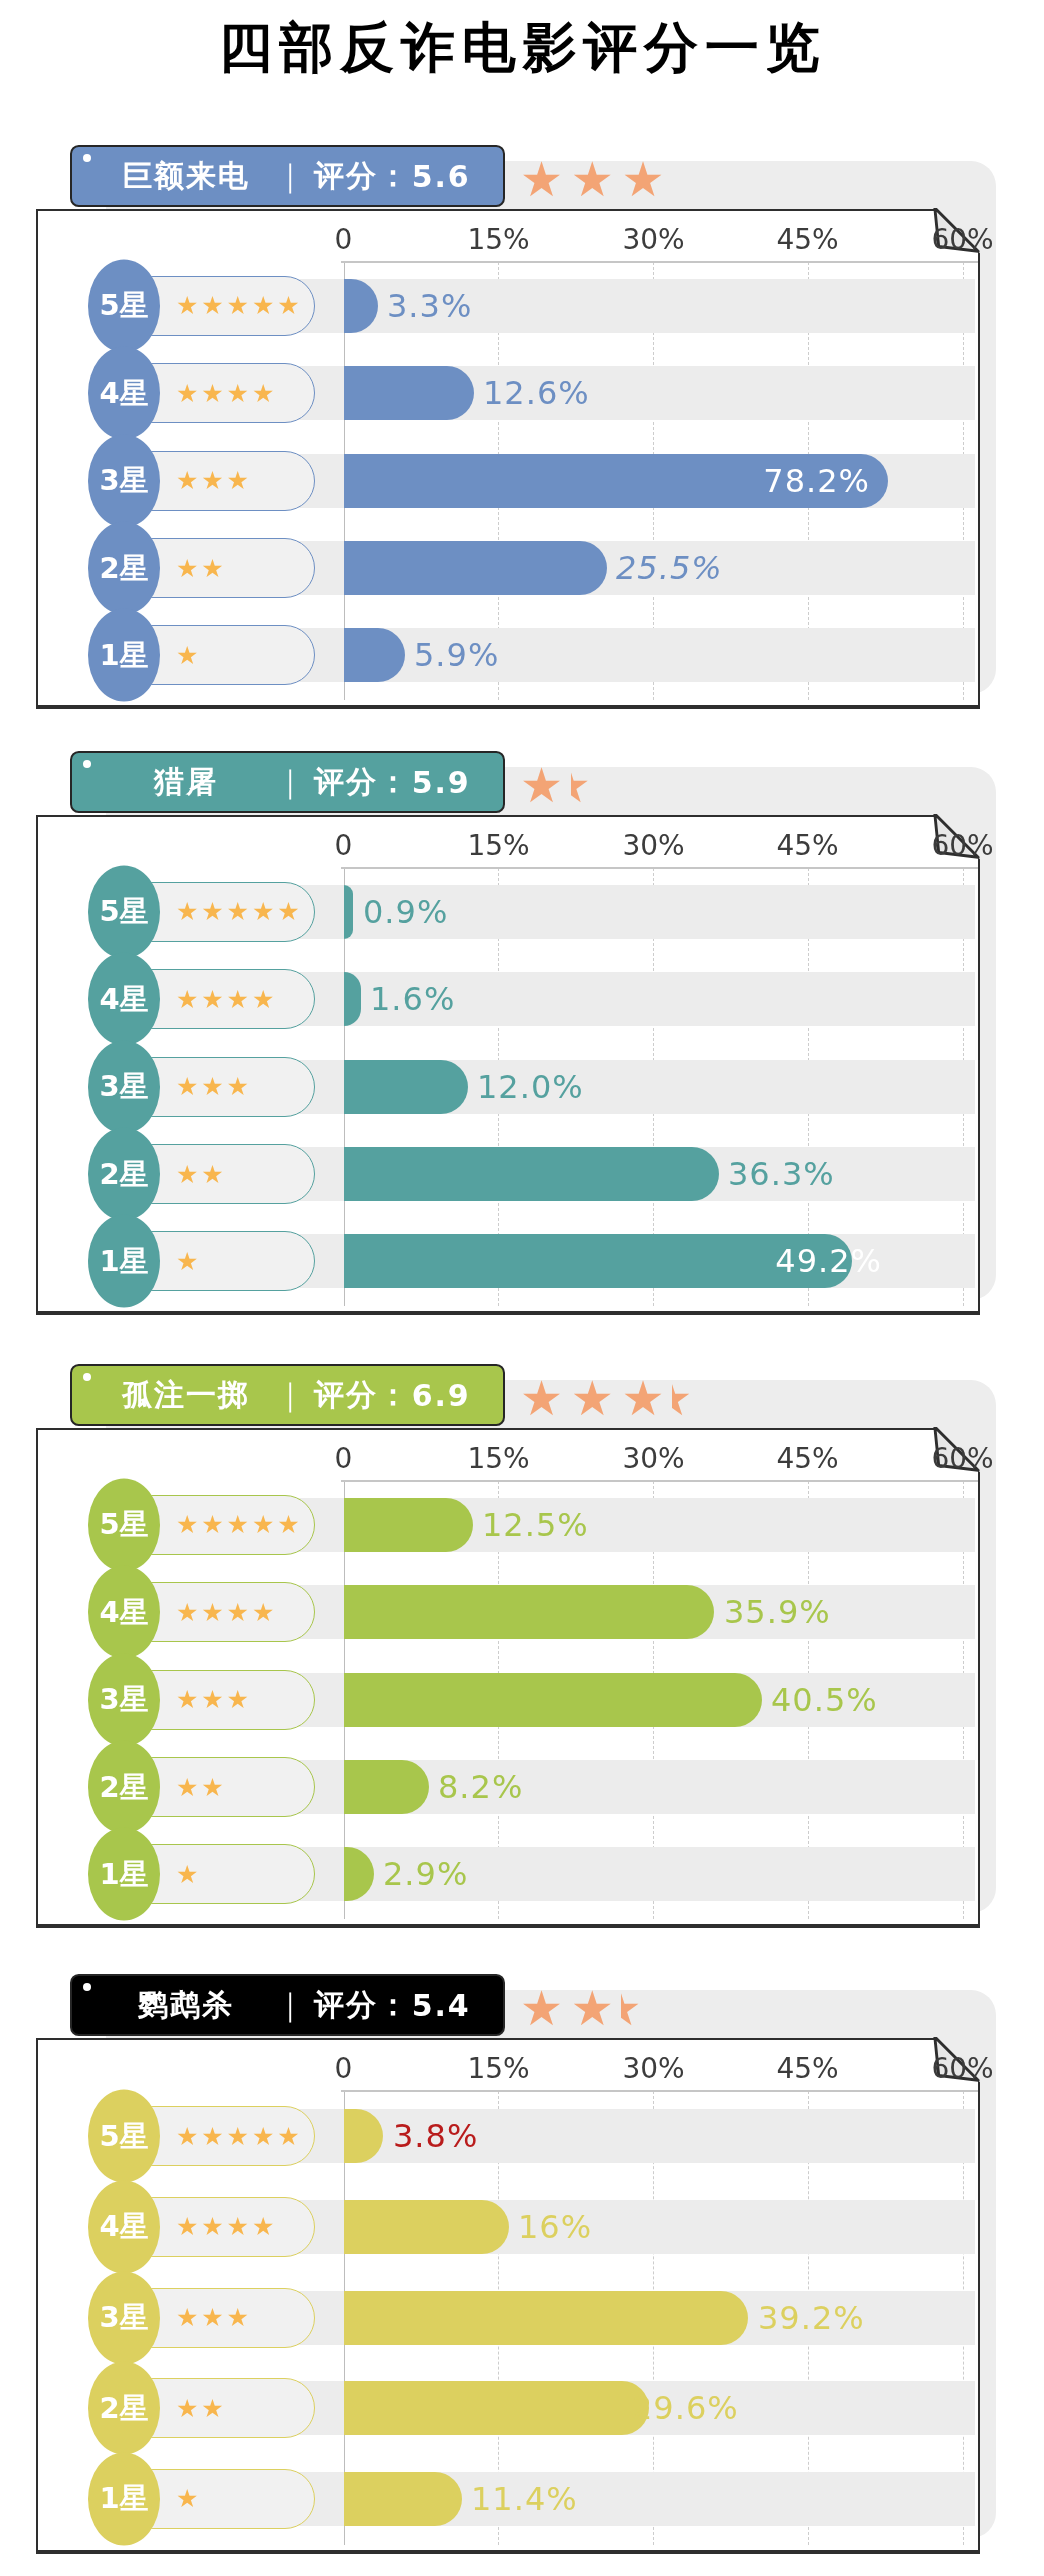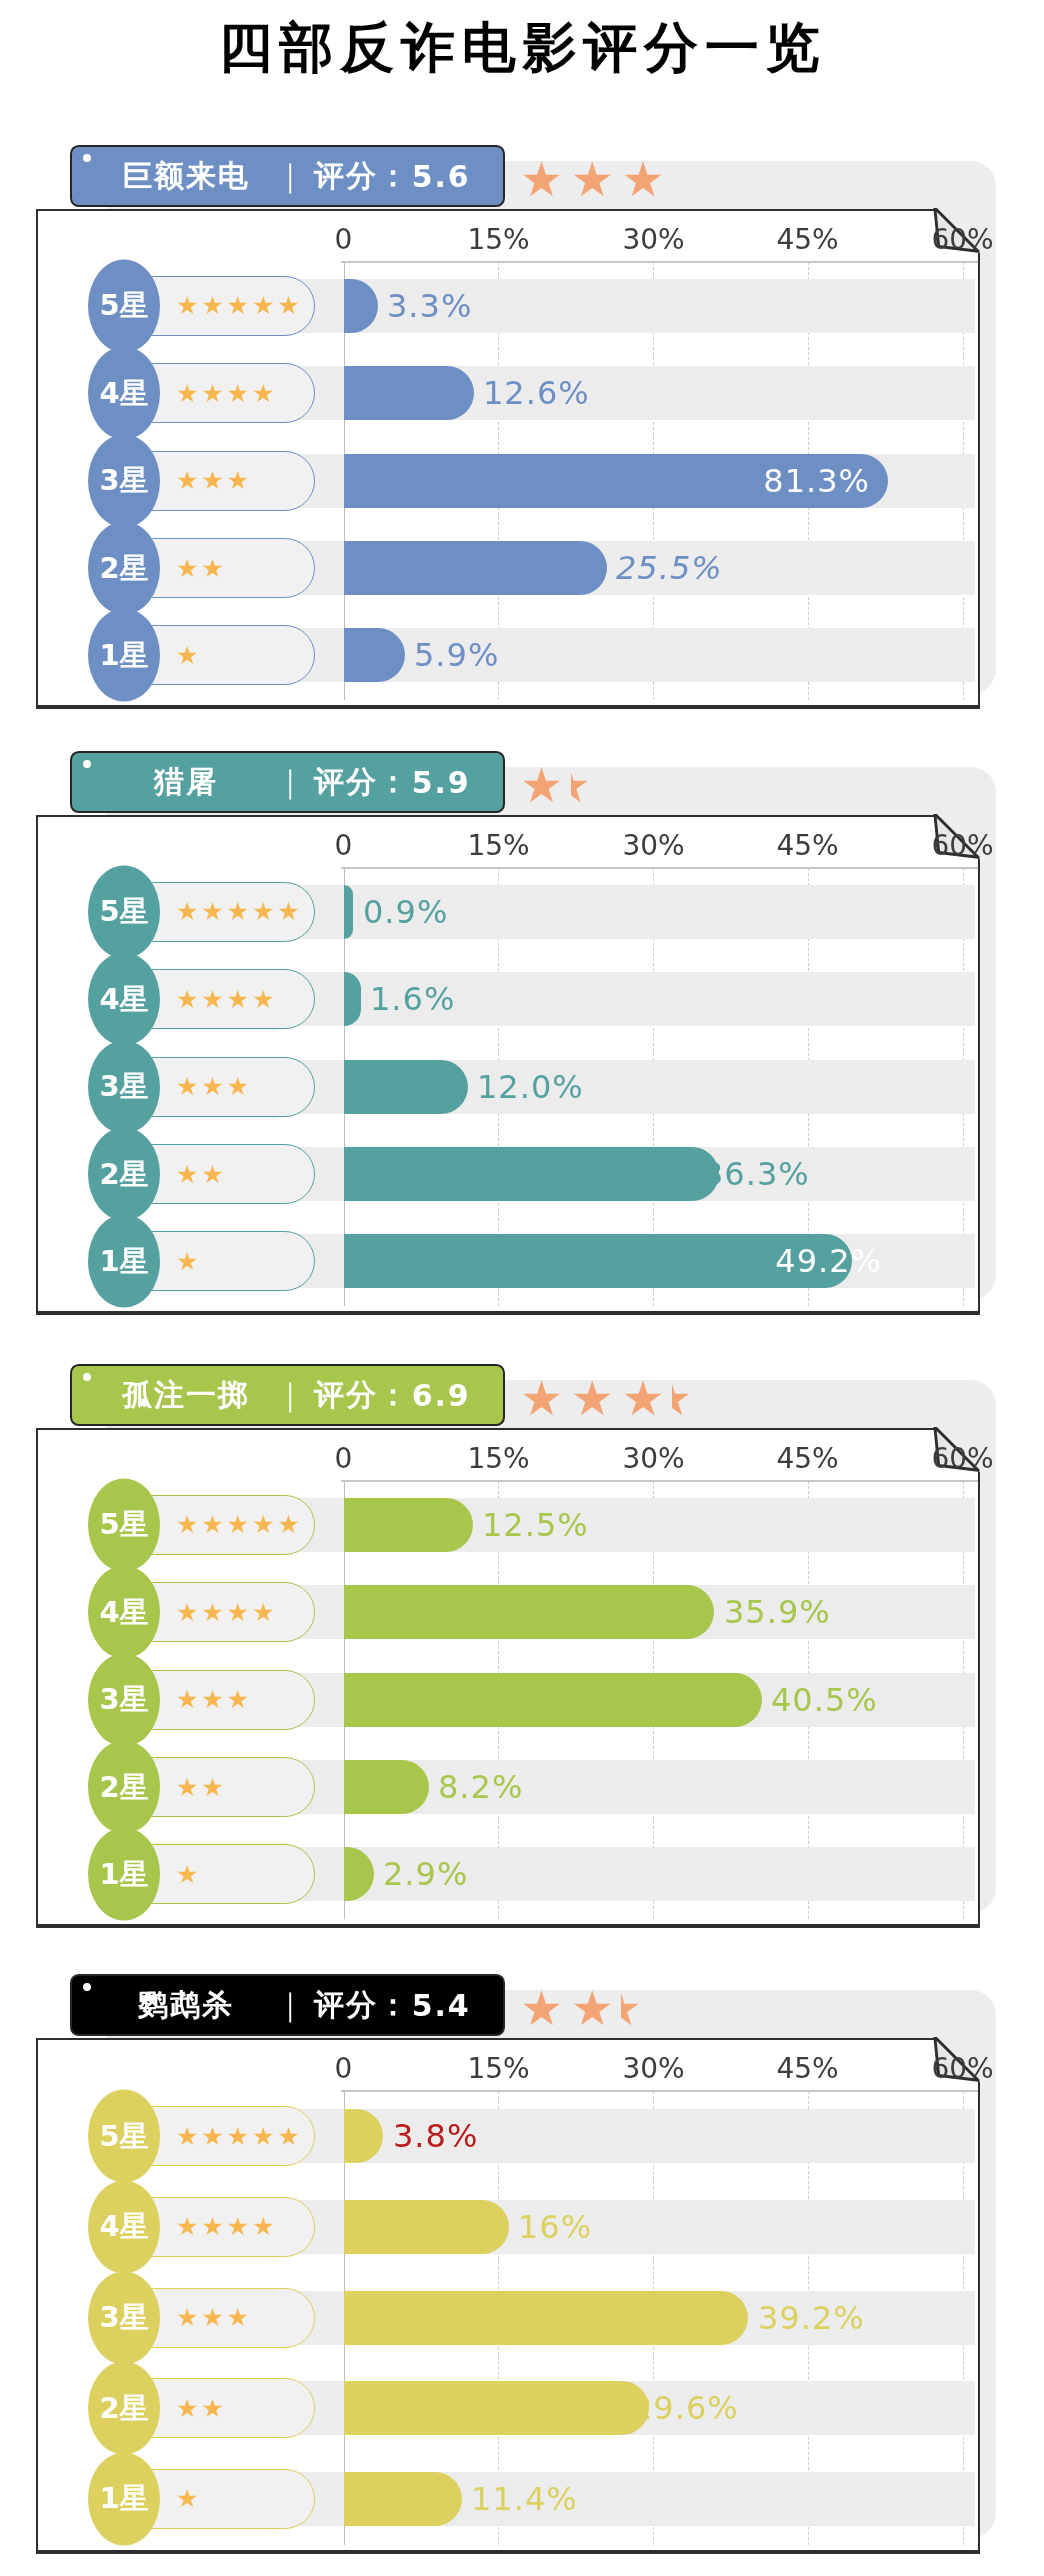--- a/index.html
+++ b/index.html
@@ -83,21 +83,21 @@
             <div class="bar" style="width: 130px; background: rgb(109, 143, 195);"></div>
             <div class="val" style="left: 445px; color: rgb(109, 143, 195);">12.6%</div>
           </div>
           <div class="row">
             <div class="track"></div>
             <div class="pill" style="border-color: rgb(109, 143, 195);">
               <span>★★★</span>
             </div>
             <div class="ellipse" style="background: rgb(109, 143, 195);">3星</div>
             <div class="bar" style="width: 544px; background: rgb(109, 143, 195);"></div>
-            <div class="val inside" style="left: 306px; width: 526px;">81.3%</div>
+            <div class="val inside" style="left: 306px; width: 526px;">78.2%</div>
           </div>
           <div class="row">
             <div class="track"></div>
             <div class="pill" style="border-color: rgb(109, 143, 195);">
               <span>★★</span>
             </div>
             <div class="ellipse" style="background: rgb(109, 143, 195);">2星</div>
             <div class="bar" style="width: 263px; background: rgb(109, 143, 195);"></div>
             <div class="val" style="left: 578px; color: rgb(109, 143, 195); font-style: italic;">25.5%</div>
           </div>
@@ -167,21 +167,21 @@
             <div class="bar" style="width: 124px; background: rgb(85, 161, 159);"></div>
             <div class="val" style="left: 439px; color: rgb(85, 161, 159);">12.0%</div>
           </div>
           <div class="row">
             <div class="track"></div>
             <div class="pill" style="border-color: rgb(85, 161, 159);">
               <span>★★</span>
             </div>
             <div class="ellipse" style="background: rgb(85, 161, 159);">2星</div>
             <div class="bar" style="width: 375px; background: rgb(85, 161, 159);"></div>
-            <div class="val" style="left: 665px; color: rgb(85, 161, 159);">36.3%</div>
+            <div class="val" style="left: 690px; color: rgb(85, 161, 159);">36.3%</div>
           </div>
           <div class="row">
             <div class="track"></div>
             <div class="pill" style="border-color: rgb(85, 161, 159);">
               <span>★</span>
             </div>
             <div class="ellipse" style="background: rgb(85, 161, 159);">1星</div>
             <div class="bar" style="width: 508px; background: rgb(85, 161, 159);"></div>
             <div class="val inside" style="left: 306px; width: 490px; margin-left: 48px;">49.2%</div>
           </div>

